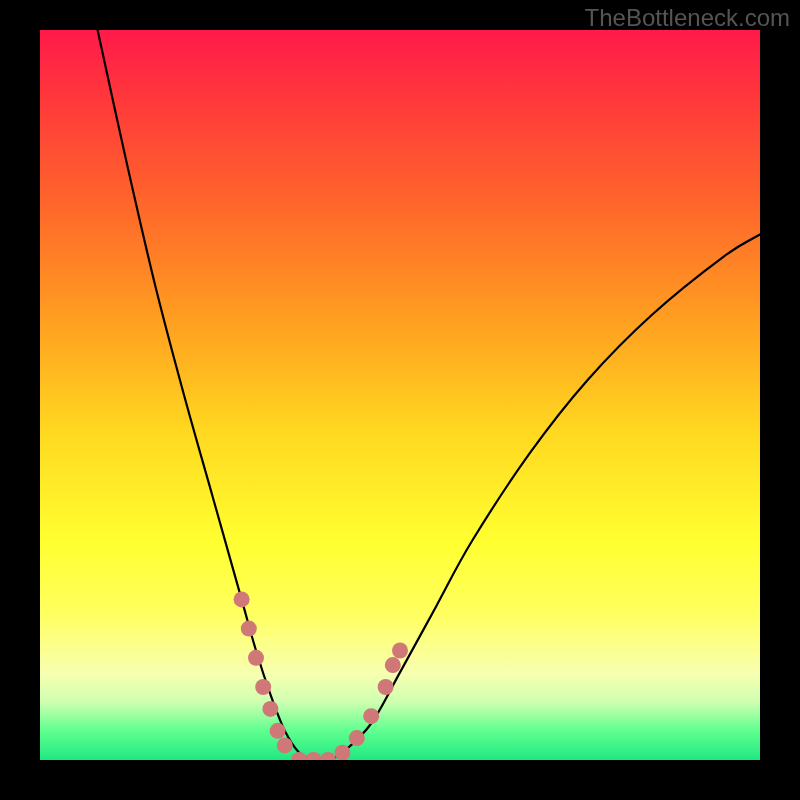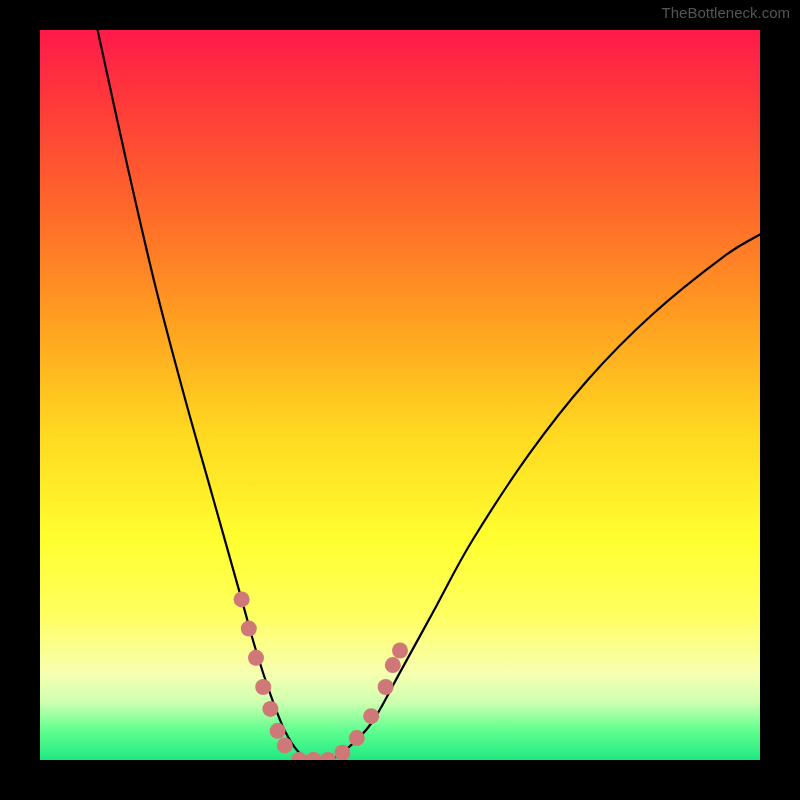--- a/index.html
+++ b/index.html
@@ -9,21 +9,21 @@
     height: 800px;
     background: #000;
     font-family: Arial, sans-serif;
     position: relative;
   }
   .watermark {
     position: absolute;
     top: 4px;
     right: 10px;
     color: #555;
-    font-size: 15px;
+    font-size: 24px;
     font-weight: 500;
     z-index: 10;
   }
   .plot-area {
     position: absolute;
     left: 40px;
     top: 30px;
     width: 720px;
     height: 730px;
     background: linear-gradient(to bottom,

